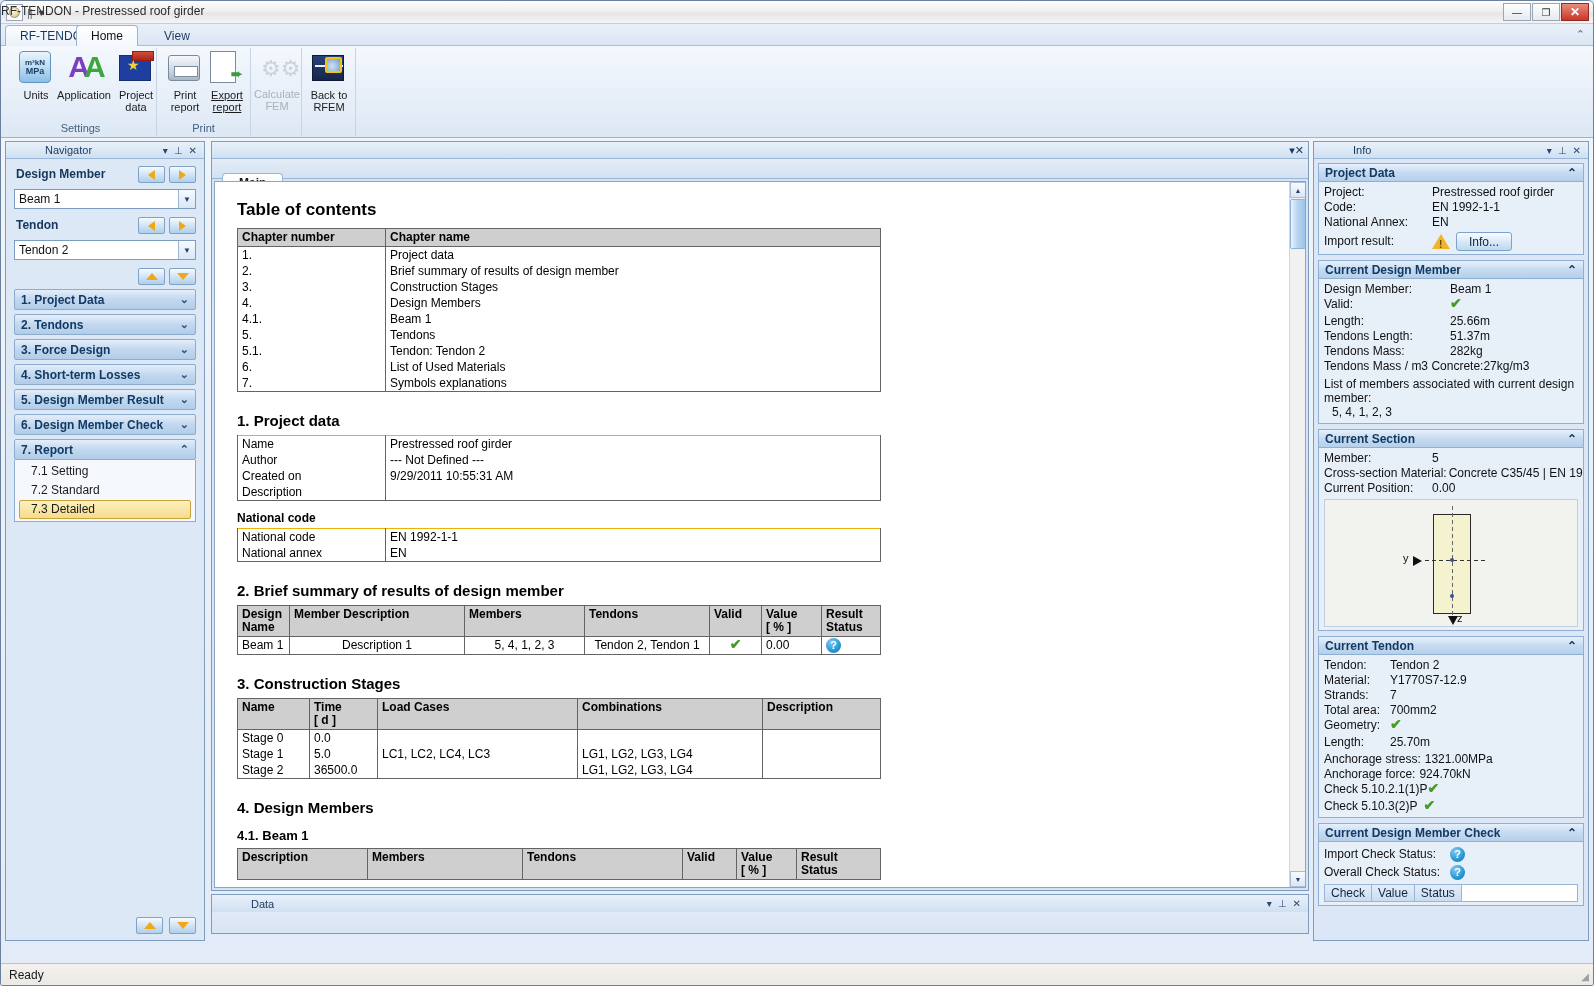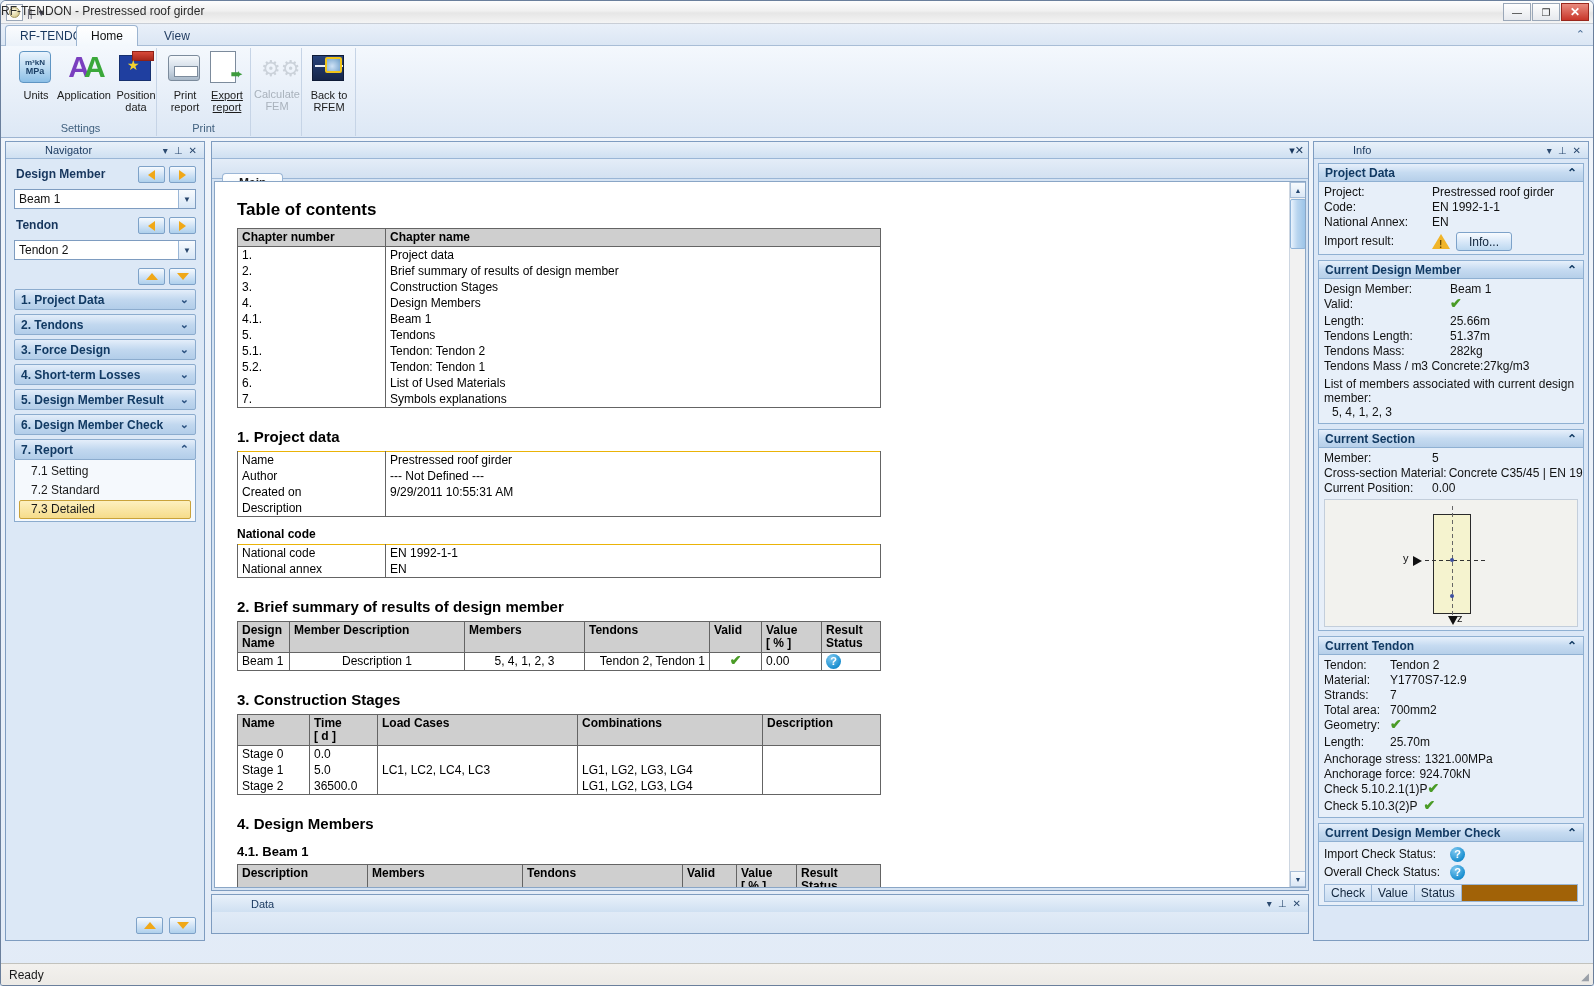--- a/index.html
+++ b/index.html
@@ -357,21 +357,21 @@
     background: repeating-linear-gradient(180deg,#666 0 4px,transparent 4px 7px); }
   .cs-hline { position: absolute; left: 100px; top: 60px; width: 62px; height: 1px;
     background: repeating-linear-gradient(90deg,#333 0 4px,transparent 4px 7px); }
   .cs-dot { position: absolute; width: 4px; height: 4px; border-radius: 50%; background: #3b4fa0; }
   .cs-lbl { position: absolute; font-size: 11px; color: #111; }
   .cs-arrow-y { position: absolute; left: 88px; top: 56px; width: 0; height: 0;
     border-top: 5px solid transparent; border-bottom: 5px solid transparent; border-left: 9px solid #111; }
   .cs-arrow-z { position: absolute; left: 123px; top: 116px; width: 0; height: 0;
     border-left: 5px solid transparent; border-right: 5px solid transparent; border-top: 9px solid #111; }
   .cvs-table {
-    margin-top: 3px; display: flex; background: #a16207; border: 1px solid #9ab6d6; align-items: center;
+    margin-top: 3px; display: flex; background: #a16207; border: 1px solid #9ab6d6;
   }
   .cvs-th {
     padding: 1px 6px; font-size: 12px; color: #12263d;
     background: linear-gradient(180deg,#e4eefa,#c8dcf1); border-right: 1px solid #9ab6d6;
   }
   .cvs-fill { flex: 1; background: #fff; }
 
   
   .statusbar {
     position: absolute; left: 0; bottom: 0; width: 100%; height: 22px;
@@ -423,21 +423,21 @@
         <span class="rlabel">Units</span>
       </div>
       <div class="rbtn" style="left:53px;">
         <div class="ricon ic-app"><b>A</b><b>A</b></div>
         <span class="rlabel">Application</span>
       </div>
       <div class="rbtn" style="left:105px;">
         <div class="ricon">
             <div class="ic-proj"></div>
           </div>
-        <span class="rlabel">Position
+        <span class="rlabel">Project
 data</span>
       </div>
       <div class="rgroup-label">Settings</div>
     </div>
 
     <div class="rgroup" style="left:156px; width:94px;">
       <div class="rbtn" style="left:2px;">
         <div class="ricon">
             <div class="ic-print"></div>
           </div>
@@ -606,24 +606,20 @@
                 <td>4.1.</td>
                 <td>Beam 1</td>
               </tr>
           <tr>
                 <td>5.</td>
                 <td>Tendons</td>
               </tr>
           <tr>
                 <td>5.1.</td>
                 <td>Tendon: Tendon 2</td>
-              </tr>
-          <tr>
-                <td>5.2.</td>
-                <td>Tendon: Tendon 1</td>
               </tr>
           <tr>
                 <td>6.</td>
                 <td>List of Used Materials</td>
               </tr>
           <tr class="last">
                 <td>7.</td>
                 <td>Symbols explanations</td>
               </tr>
         </tbody>
@@ -677,21 +673,21 @@
             <th style="width:52px;">Valid</th>
             <th style="width:60px; white-space:pre-line;">Value
 [ % ]</th>
             <th style="white-space:pre-line;">Result
 Status</th>
           </tr>
           <tr class="last">
             <td>Beam 1</td>
             <td style="text-align:center;">Description 1</td>
             <td style="text-align:center;">5, 4, 1, 2, 3</td>
-            <td style="text-align:right;">Tendon 2, Tendon 1</td>
+            <td style="text-align:center;">Tendon 2, Tendon 1</td>
             <td style="text-align:center;" class="tick">✔</td>
             <td>0.00</td>
             <td><span class="qmark">?</span></td>
           </tr>
         </tbody>
           </table>
 
         <h2 class="doc-h">3. Construction Stages</h2>
         <table class="rt boxed">
           <tbody>

